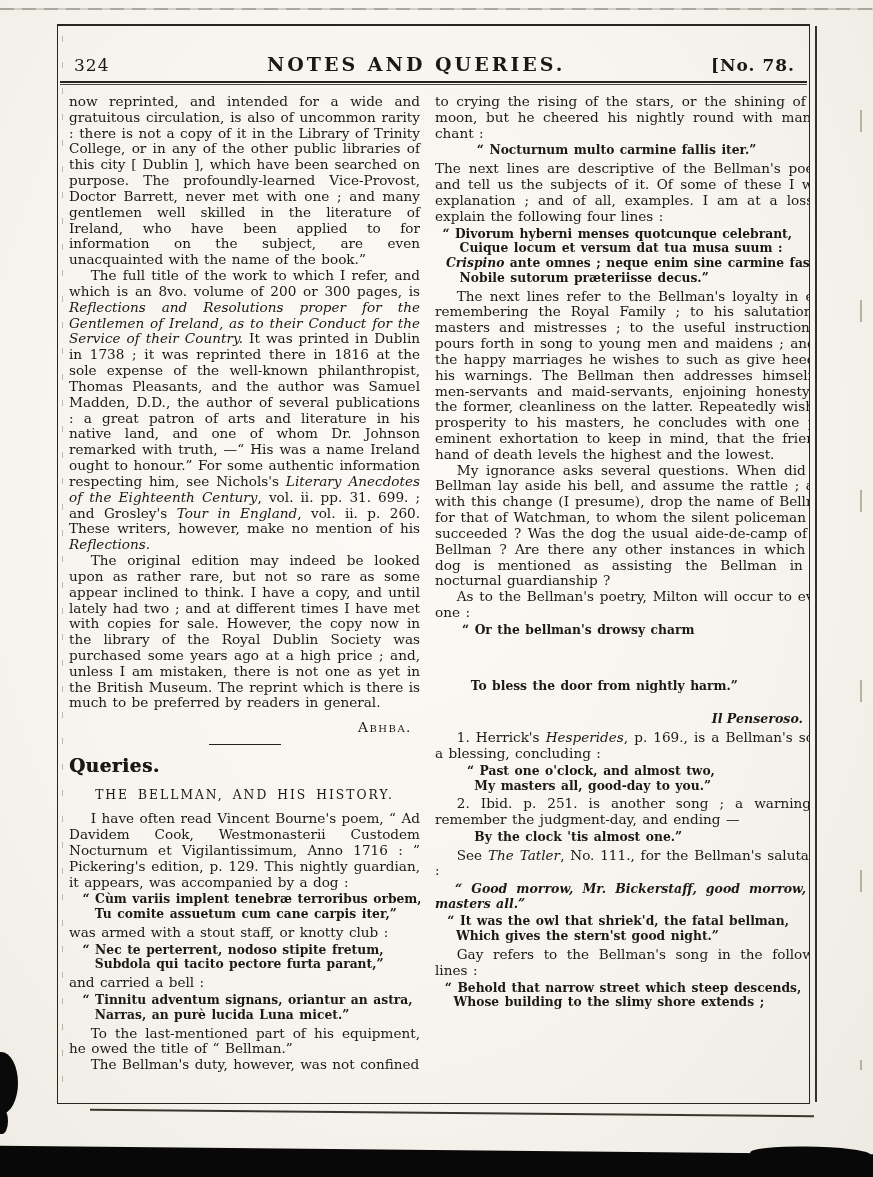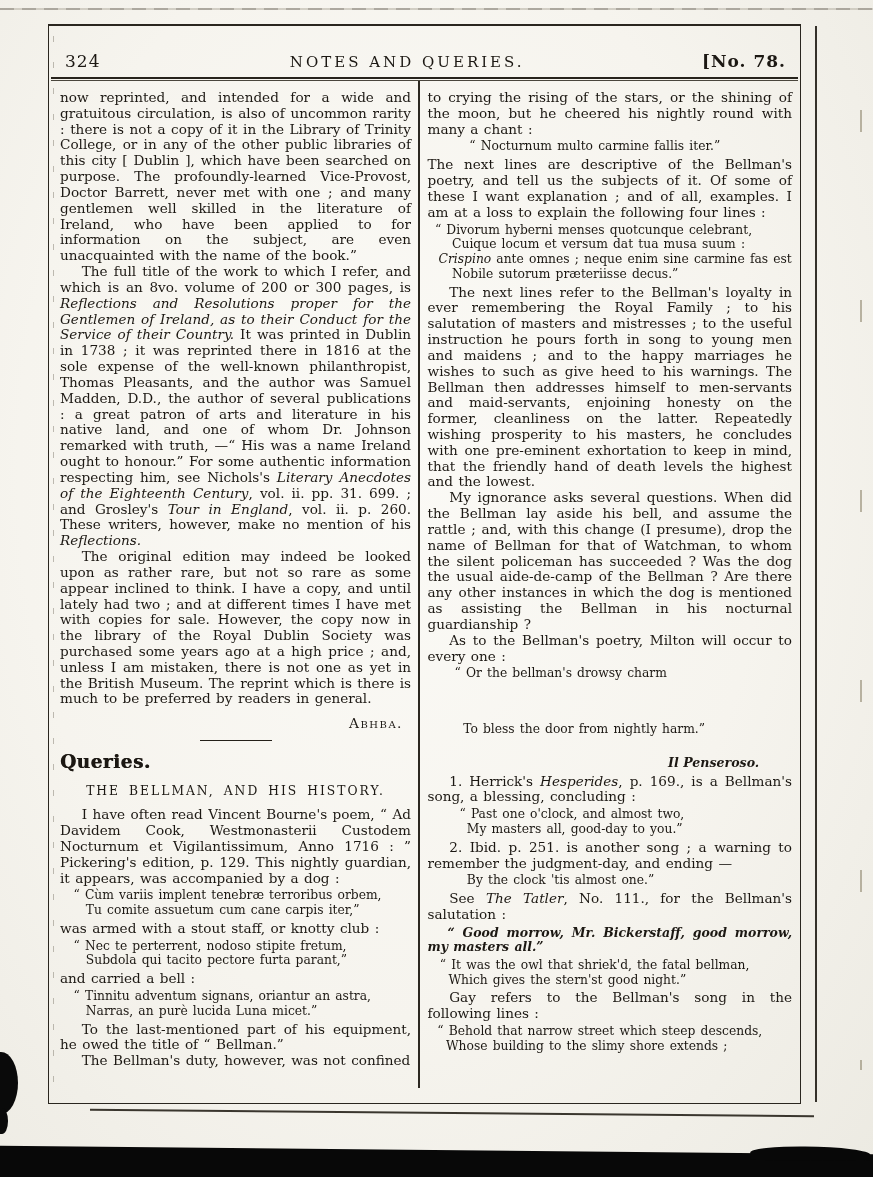--- a/index.html
+++ b/index.html
@@ -13,21 +13,21 @@
   .scan-surface {
     position: absolute; inset: 0;
     background: radial-gradient(ellipse at 45% 40%, #fbfaf6 0%, #f6f4ee 55%, #eceae2 100%);
   }
   .scan-topline {
     position: absolute; left: 0; top: 8px; width: 873px; height: 2px;
     background: repeating-linear-gradient(90deg, #9a958b 0 14px, #c9c5ba 14px 22px);
     opacity: .8;
   }
   .page-box {
-    position: absolute; left: 48px; top: 24px; width: 753px; height: 1080px;
+    position: absolute; left: 57px; top: 24px; width: 753px; height: 1080px;
     border-top: 2px solid #2a261f;
     border-left: 1.5px solid #2a261f;
     border-right: 1.5px solid #2a261f;
     border-bottom: 1.5px solid #2a261f;
     background: transparent;
   }
   .right-outer-rule {
     position: absolute; top: 26px; left: 815px; width: 1.5px; height: 1076px;
     background: #35312a;
   }
@@ -44,35 +44,35 @@
     position: absolute; left: 860px; top: 110px; height: 960px; width: 2px;
     background: repeating-linear-gradient(180deg, #7d7357 0 22px, transparent 22px 190px);
     opacity: .5;
   }
   
   .page-header {
     display: flex; align-items: baseline; justify-content: space-between;
     padding: 14px 14px 6px 16px;
   }
   .page-num { font-size: 17px; letter-spacing: 1px; }
-  .journal-title { font-size: 15px; font-weight: normal; letter-spacing: 3px; transform: translateX(6px); margin-top: 13px; }
+  .journal-title { font-size: 19px; font-weight: bold; letter-spacing: 3px; transform: translateX(6px); margin-top: 13px; }
   .issue-num { font-size: 17px; font-weight: bold; letter-spacing: 1px; }
   .header-rule { margin: 0 2px; border-top: 2px solid #27231c; border-bottom: 1px solid #4a463d; height: 4px; }
   
   .columns { display: flex; height: 1007px; overflow: hidden; }
   .col { font-size: 13.6px; line-height: 1.165; padding-top: 9px; }
   .col-left  { width: 369px; padding-left: 11px; padding-right: 7px; }
   .col-divider { width: 1.5px; background: #2c2821; margin-top: 0; }
   .col-right { flex: 1; padding-left: 8px; padding-right: 8px; }
   
   .para { text-align: justify; word-spacing: .08em; }
   .para.ind { text-indent: 1.6em; }
   .para.small { font-size: 12.5px; font-weight: bold; margin: 3px 0; }
   .it { font-style: italic; }
-  .verse { font-weight: normal; font-size: 12.3px; line-height: 1.2; margin: 2px 0 3px; word-spacing: .1em; }
+  .verse { font-weight: bold; font-size: 12.3px; line-height: 1.2; margin: 2px 0 3px; word-spacing: .1em; }
   .vline { white-space: nowrap; overflow: hidden; }
   .sig { text-align: right; font-variant: small-caps; letter-spacing: 1.5px; font-size: 13.8px; padding-right: 8px; margin-top: 8px; }
   .hrule { width: 72px; border-top: 1.6px solid #242019; margin: 9px auto 10px; }
   .gothic { text-align: left; font-weight: bold; font-size: 18.5px; letter-spacing: .5px; margin: 2px 0 11px;
             text-shadow: .4px 0 0 #1c1813; }
   .caps { text-align: center; font-size: 12.3px; letter-spacing: 2px; margin-bottom: 9px; word-spacing: .25em; }
   .attr { text-align: right; font-weight: bold; font-style: italic; font-size: 12.6px; padding-right: 2.6em; margin: 19px 0 3px; }
   .attr.roman { font-style: normal; padding-right: 3.6em; }
   
   .bottom-band {

